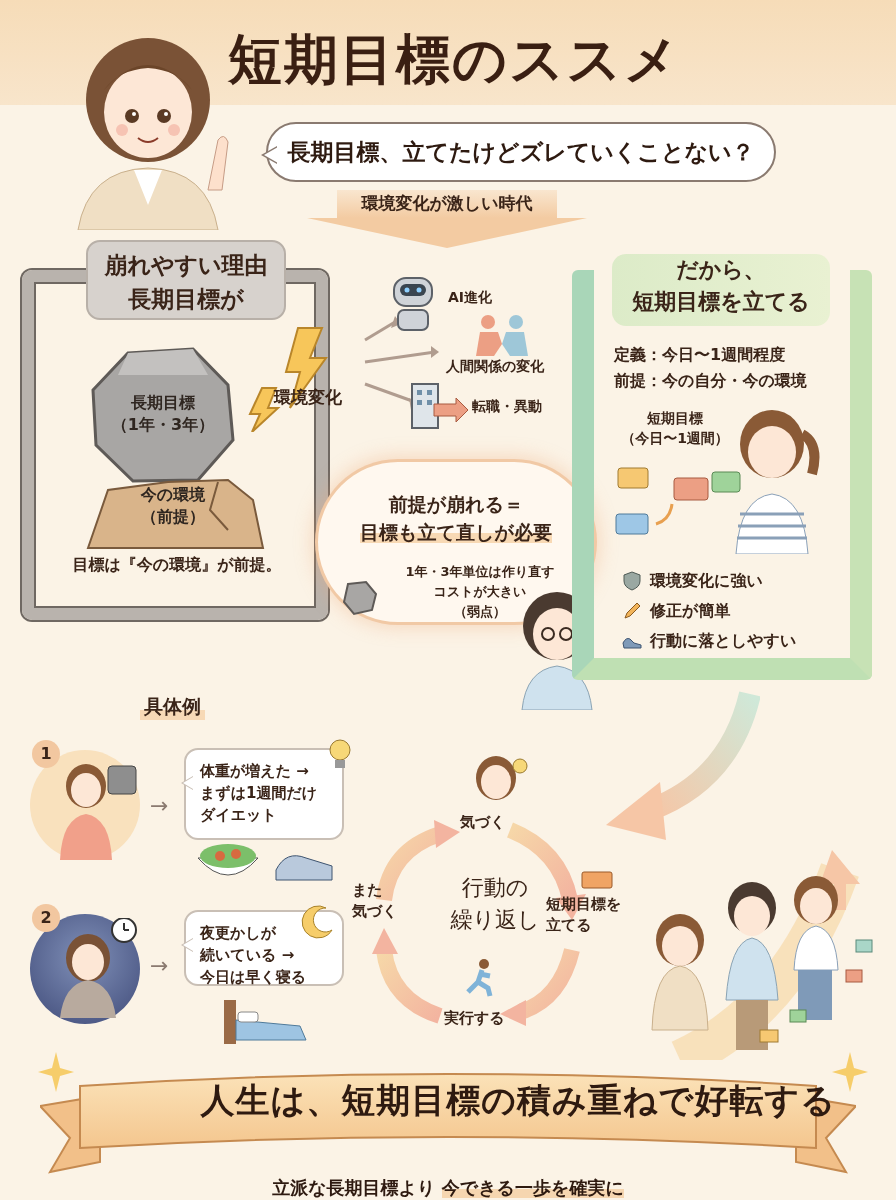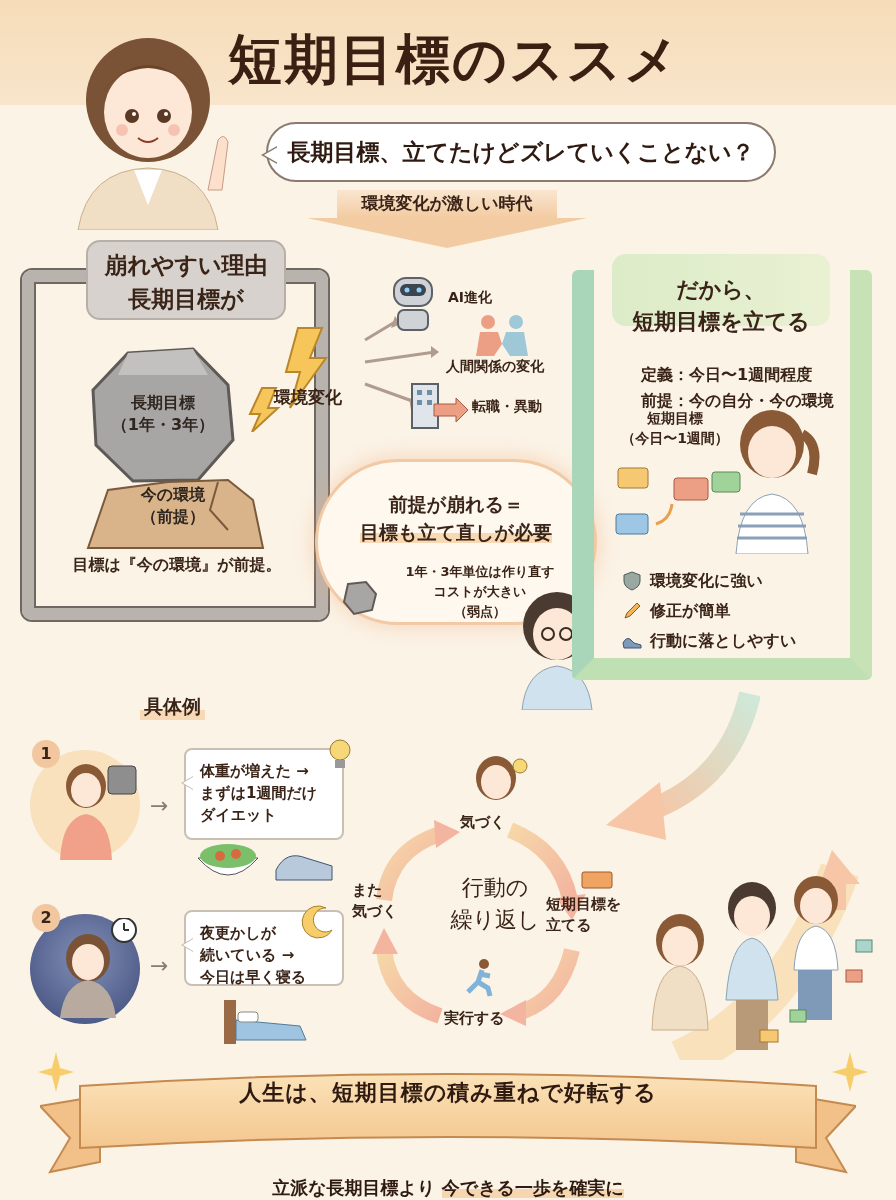--- a/index.html
+++ b/index.html
@@ -99,24 +99,24 @@
 
   
   .lego-frame {
     position: absolute; left: 572px; top: 270px; width: 300px; height: 410px;
     border-left: 22px solid #a9d6b8; border-right: 22px solid #c7e2b5;
     border-bottom: 22px solid #bfe0b3; border-radius: 6px;
   }
   .lego-title {
     position: absolute; left: 612px; top: 254px; width: 218px; height: 72px;
     background: linear-gradient(90deg, #dcebc8, #e9f1d2); border-radius: 14px;
-    text-align: center; font-size: 22px; font-weight: bold; line-height: 32px; padding-top: 20px;
+    text-align: center; font-size: 22px; font-weight: bold; line-height: 32px; padding-top: 0;
   }
   .def-lines {
-    position: absolute; left: 614px; top: 362px; font-size: 16px; font-weight: bold; line-height: 26px; margin-left: 27px;
+    position: absolute; left: 614px; top: 342px; font-size: 16px; font-weight: bold; line-height: 26px;
   }
   .stg-label {
     position: absolute; left: 620px; top: 408px; width: 110px; text-align: center;
     font-size: 14px; font-weight: bold; line-height: 20px;
   }
   .benefits {
     position: absolute; left: 622px; top: 566px; font-size: 16px; font-weight: bold;
   }
   .benefits .row { display: flex; align-items: center; height: 30px; gap: 8px; }
   .benefits .ico { width: 20px; height: 20px; display: inline-block; }
@@ -128,21 +128,21 @@
   }
   .ex-circle {
     position: absolute; width: 110px; height: 110px; border-radius: 50%;
   }
   .ex-num {
     position: absolute; width: 28px; height: 28px; border-radius: 50%;
     background: #f2c7a0; text-align: center; line-height: 28px; font-weight: bold; font-size: 16px;
   }
   .ex-arrow { position: absolute; font-size: 22px; color: #8b7a70; }
   .ex-bubble {
-    position: absolute; background: #fff; border: 2px solid #c9bfb5; border-radius: 8px;
+    position: absolute; background: #fff; border: 2px solid #c9bfb5; border-radius: 14px;
     font-size: 15px; font-weight: bold; line-height: 22px; padding: 10px 14px;
   }
   .ex-bubble::before {
     content: ""; position: absolute; left: -12px; top: 26px;
     border: 7px solid transparent; border-right: 12px solid #c9bfb5;
   }
   .ex-bubble::after {
     content: ""; position: absolute; left: -9px; top: 27px;
     border: 6px solid transparent; border-right: 10px solid #fff;
   }
@@ -152,22 +152,22 @@
     position: absolute; left: 440px; top: 872px; width: 110px; text-align: center;
     font-size: 22px; font-weight: normal; line-height: 32px;
   }
   .cycle-step { position: absolute; font-size: 15px; font-weight: bold; text-align: left; line-height: 21px; }
 
   
   .banner {
     position: absolute; left: 40px; top: 1066px; width: 816px; height: 110px;
   }
   .banner-main {
-    position: absolute; left: 60px; top: 1078px; width: 776px; text-align: center;
-    font-size: 22px; font-weight: bold; color: #2e1a10; letter-spacing: 1px;
+    position: absolute; left: 60px; top: 1078px; width: 776px; text-align: right;
+    font-size: 34px; font-weight: bold; color: #2e1a10; letter-spacing: 1px;
   }
   .banner-sub {
     position: absolute; left: 60px; top: 1176px; width: 776px; text-align: center;
     font-size: 18px; font-weight: bold; color: #2e1a10;
   }
   .banner-sub .hl { background: linear-gradient(transparent 55%, #f6d6b0 55%); }
 </style>
 </head>
 <body>
 

